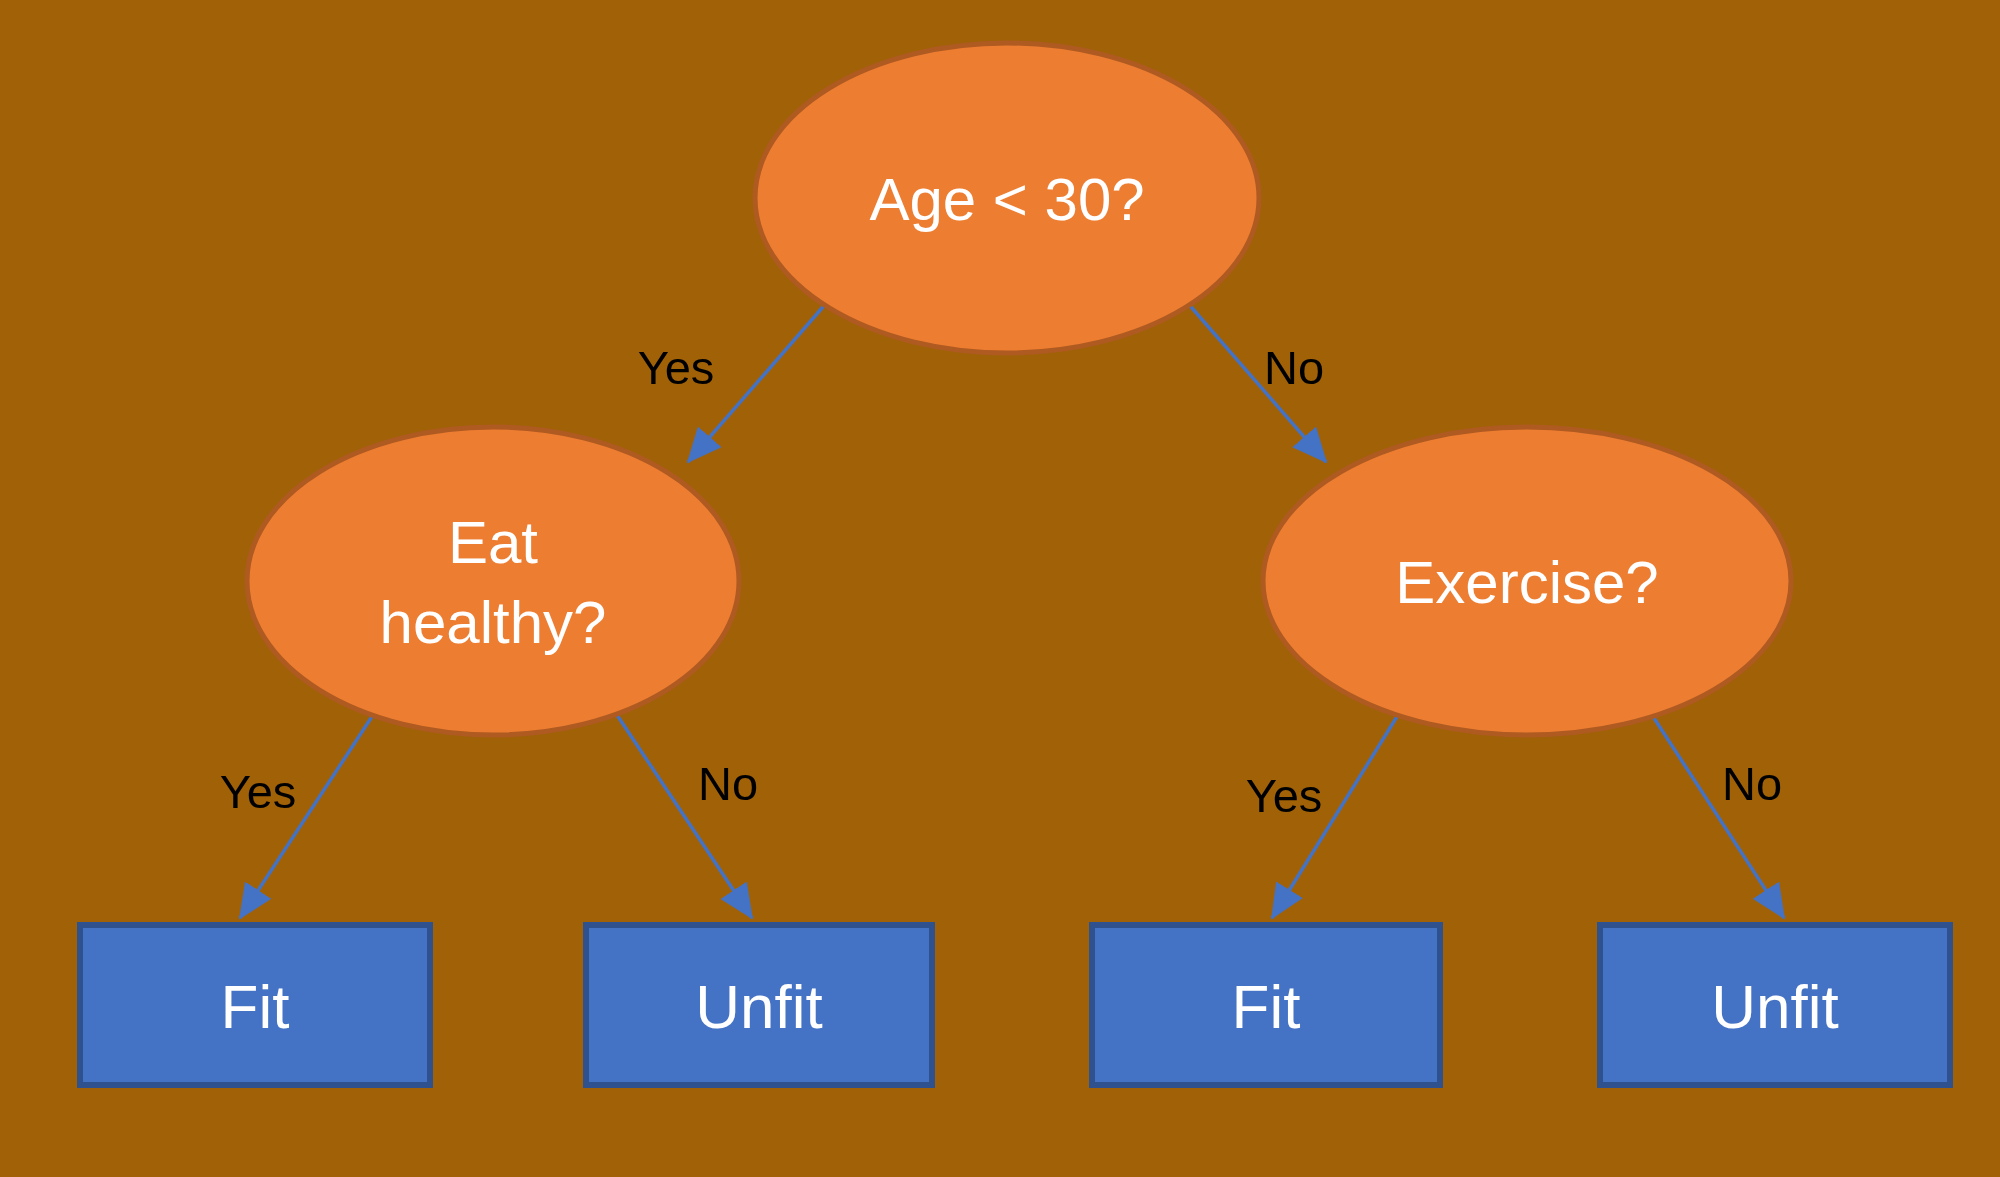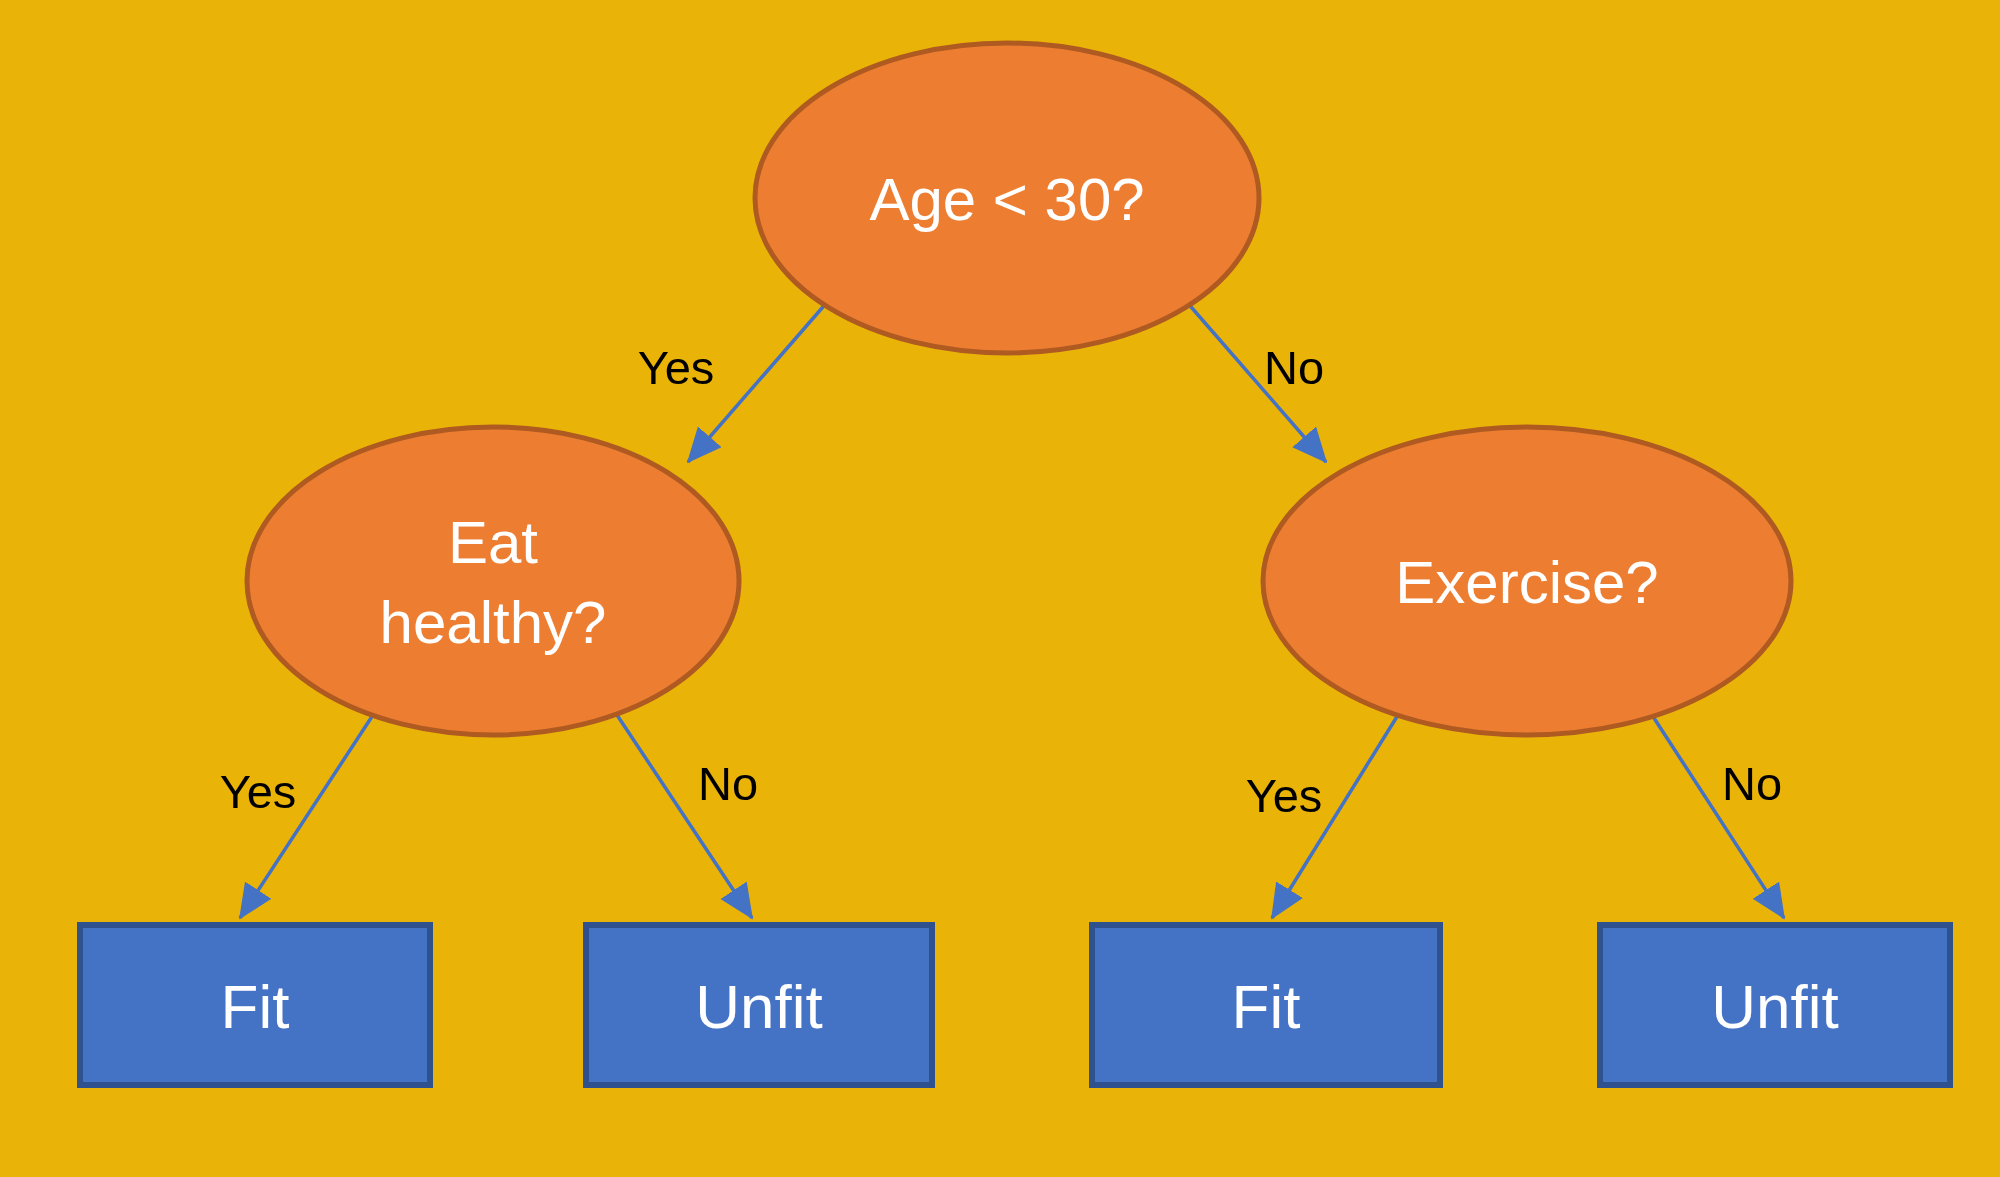--- a/index.html
+++ b/index.html
@@ -4,21 +4,21 @@
 <style>
   html, body {
     margin: 0;
     padding: 0;
     background: #ffffff;
   }
   .stage {
     position: relative;
     width: 2000px;
     height: 1177px;
-    background: #eab308;
+    background: #a16207;
     font-family: "Liberation Sans", sans-serif;
     overflow: hidden;
   }
   svg { display: block; }
   .edge {
     fill: none;
     stroke-width: 3.5px;
   }
   .node-ellipse { stroke-width: 5px; }
   .leaf-rect   { stroke-width: 6px; }

